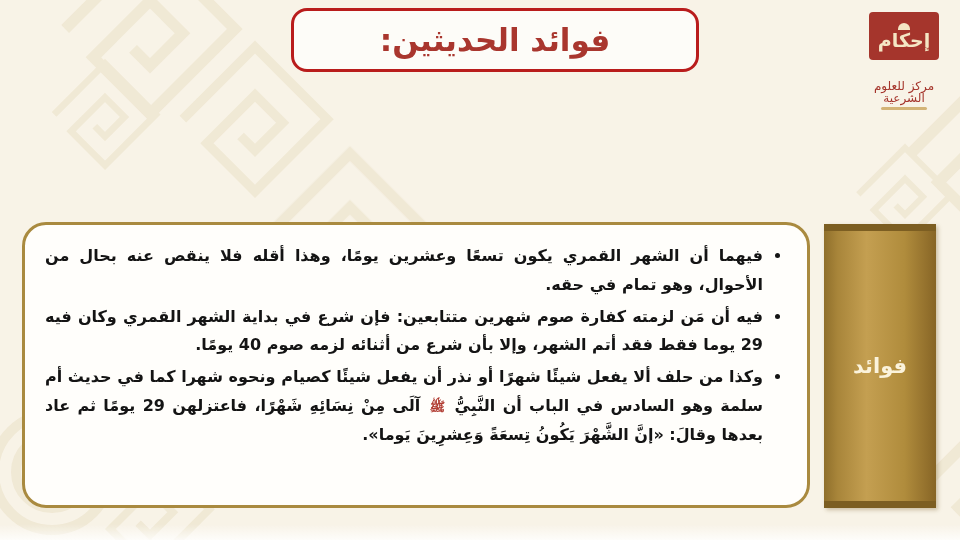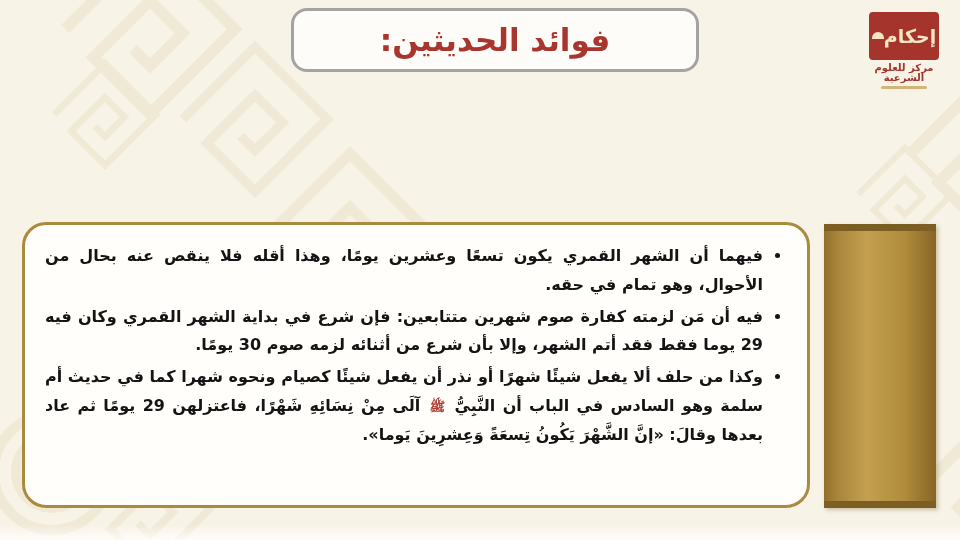--- a/index.html
+++ b/index.html
@@ -9,36 +9,36 @@
     font-family:"DejaVu Sans", sans-serif;
   }
   .bg-pattern{position:absolute;left:0;top:0;z-index:0;}
   .bottom-fade{
     position:absolute;left:0;bottom:0;width:960px;height:16px;z-index:1;
     background:linear-gradient(180deg, rgba(255,255,255,0), rgba(255,255,255,.8));
   }
   
   .title-box{
     position:absolute;left:291px;top:8px;width:408px;height:64px;z-index:2;
-    background:#FDFCF8;border:3px solid #a3a3a3;border-radius:16px;
+    background:#FDFCF8;border:3px solid #b91c1c;border-radius:16px;
     display:flex;align-items:center;justify-content:center;box-sizing:border-box;
   }
   .title-text{
     color:#A9362E;font-size:31px;font-weight:bold;direction:rtl;letter-spacing:0;
   }
   
   .logo{position:absolute;right:16px;top:12px;width:80px;z-index:2;text-align:center;}
   .logo-box{
     width:70px;height:48px;margin:0 auto;background:#A5352C;border-radius:4px;
-    display:flex;align-items:center;justify-content:center;
+    display:flex;flex-direction:column;align-items:center;justify-content:center;
     color:#F4E6C4;
   }
   .logo-dome{width:12px;height:7px;background:#F4E6C4;border-radius:6px 6px 0 0;margin-bottom:1px;}
   .logo-wordmark{font-size:19px;font-weight:bold;line-height:1;direction:rtl;}
-  .logo-tagline{color:#A5352C;font-size:10px;font-weight:bold;margin-top:3px;direction:rtl;line-height:1;}
+  .logo-tagline{color:#A5352C;font-size:12px;font-weight:normal;margin-top:20px;direction:rtl;line-height:1;}
   .logo-fineprint{height:3px;width:46px;background:#C79F52;opacity:.75;margin:3px auto 0;border-radius:2px;}
   
   .content-box{
     position:absolute;left:22px;top:222px;width:788px;height:286px;z-index:2;
     background:#FFFEFB;border:3px solid #A98A3F;border-radius:24px;
     box-sizing:border-box;padding:17px 24px 10px 20px;direction:rtl;
   }
   ul.bullets{margin:0;padding:0 20px 0 0;list-style:disc;}
   ul.bullets li{
     font-size:16px;font-weight:bold;color:#141414;line-height:1.8;
@@ -96,24 +96,25 @@
   <div class="logo-tagline">مركز للعلوم الشرعية</div>
   <div class="logo-fineprint"></div>
 </div>
 
 <div class="content-box">
   <ul class="bullets">
     <li>
       <span>فيهما أن الشهر القمري يكون تسعًا وعشرين يومًا، وهذا أقله فلا ينقص عنه بحال من الأحوال، وهو تمام في حقه.</span>
     </li>
     <li>
-      <span>فيه أن مَن لزمته كفارة صوم شهرين متتابعين: فإن شرع في بداية الشهر القمري وكان فيه 29 يوما فقط فقد أتم الشهر، وإلا بأن شرع من أثنائه لزمه صوم 30 يومًا.</span>
+      <span>فيه أن مَن لزمته كفارة صوم شهرين متتابعين: فإن شرع في بداية الشهر القمري وكان فيه 29 يوما فقط فقد أتم الشهر، وإلا بأن شرع من أثنائه لزمه صوم 40 يومًا.</span>
     </li>
     <li>
       <span>وكذا من حلف ألا يفعل شيئًا شهرًا أو نذر أن يفعل شيئًا كصيام ونحوه شهرا كما في حديث أم سلمة وهو السادس في الباب أن النَّبِيُّ </span><span class="saw">ﷺ</span><span> آلَى مِنْ نِسَائِهِ شَهْرًا، فاعتزلهن 29 يومًا ثم عاد بعدها وقالَ: «إنَّ الشَّهْرَ يَكُونُ تِسعَةً وَعِشرِينَ يَوما».</span>
     </li>
   </ul>
 </div>
 
 <div class="gold-bar">
   <div class="gold-bar-label">
+    <div>فوائد</div>
   </div>
 </div>
 
 </body></html>

